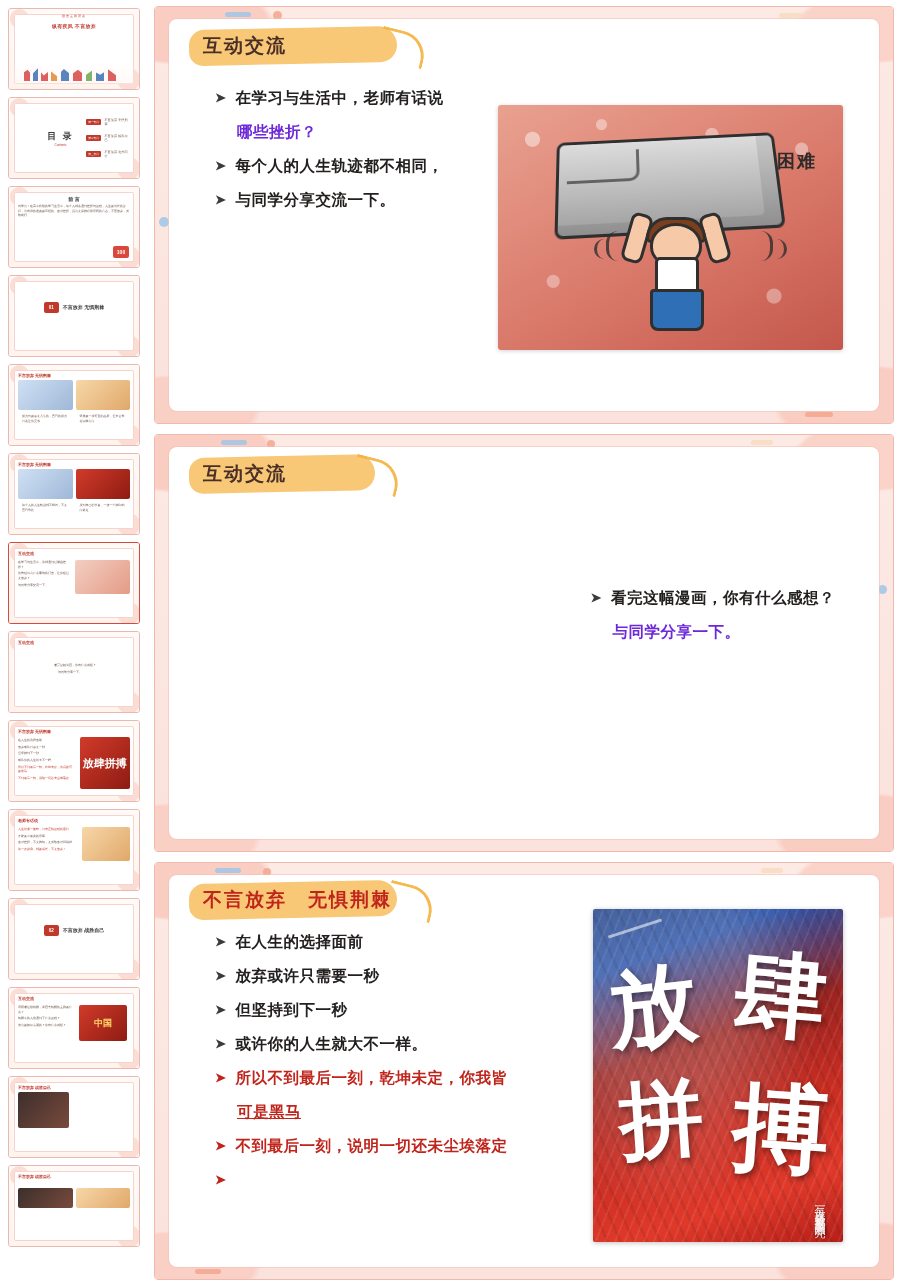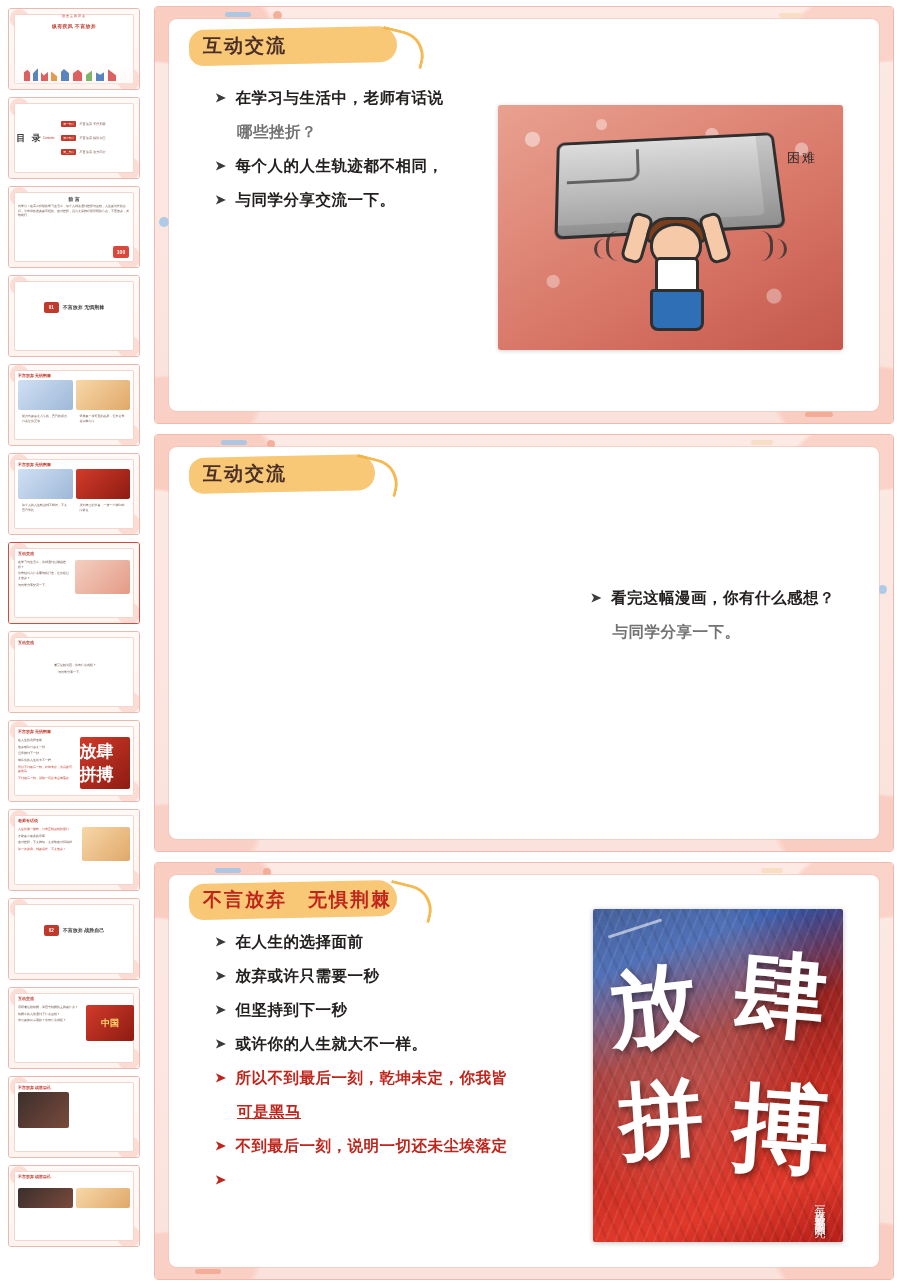--- a/index.html
+++ b/index.html
@@ -256,21 +256,21 @@
   .bullet .mark {
     color: #3b3b3b;
     margin-right: 9px;
     font-size: 13px;
     line-height: 34px;
   }
   .bullet.red, .bullet.red .mark { color: #c0251c; }
   .bullet-cont {
     font-size: 15.5px;
     font-weight: bold;
-    color: #737373;
+    color: #6d28d9;
     line-height: 34px;
     margin-left: 22px;
     letter-spacing: .5px;
   }
   .bullet-cont.red { color: #c0251c; text-decoration: underline; }
 
   
   .illus1 {
     position: absolute;
     right: 36px;
@@ -298,22 +298,22 @@
     background: linear-gradient(180deg,#dcdcdc 0%, #b9b9b9 60%, #9e9e9e 100%);
     border: 3px solid #2f2f2f;
     border-radius: 8px;
     transform: perspective(300px) rotateX(12deg) rotate(-3deg);
     box-shadow: inset -16px -10px 0 rgba(0,0,0,.09);
   }
   .rock-label {
     position: absolute;
     right: 26px;
     top: 44px;
-    font-size: 13px;
-    font-weight: normal;
+    font-size: 18px;
+    font-weight: bold;
     color: #2b2b2b;
     letter-spacing: 2px;
   }
   .rock-facet {
     position: absolute;
     left: 8px; top: 8px;
     width: 70px; height: 30px;
     border-right: 3px solid #2f2f2f;
     border-bottom: 3px solid #2f2f2f;
     border-radius: 0 0 10px 0;
@@ -462,21 +462,21 @@
         <div class="t-tagline">励志主题班会</div>
         <div class="t-title">纵有疾风 不言放弃</div>
         <div class="t-skyline"></div>
       </div>
     </div>
 
     <div class="thumb">
       <div class="tbg"></div>
       <div class="tinner">
         <div style="display:flex;height:100%;">
-          <div style="flex:0 0 36%;display:flex;justify-content:center;align-items:center;">
+          <div style="flex:0 0 36%;display:flex;flex-direction:column;justify-content:center;align-items:center;padding-left:25px;">
             <div style="font-size:9px;font-weight:bold;color:#3a3a3a;letter-spacing:2px;">目 录</div>
             <div style="font-size:3px;color:#c0392b;">Contents</div>
           </div>
           <div style="flex:1;display:flex;flex-direction:column;justify-content:center;gap:4px;">
             <div class="t-toc-row">
               <span class="t-toc-badge">第一部分</span>
               <span class="t-toc-text">不言放弃 无惧荆棘</span>
             </div>
             <div class="t-toc-row">
               <span class="t-toc-badge">第二部分</span>
@@ -581,21 +581,21 @@
         <div style="display:flex;">
           <div style="flex:1;">
             <div class="t-lines">在人生的选择面前</div>
             <div class="t-lines">放弃或许只需要一秒</div>
             <div class="t-lines">但坚持到下一秒</div>
             <div class="t-lines">或许你的人生就大不一样。</div>
             <div class="t-lines red">所以不到最后一刻，乾坤未定，你我皆可是黑马</div>
             <div class="t-lines red">不到最后一刻，说明一切还未尘埃落定</div>
           </div>
           <div style="flex:0 0 42%;padding:1px 4px 0 2px;">
-            <div class="t-img red" style="height:52px;display:flex;align-items:center;justify-content:center;color:#fff;font-size:17px;font-weight:bold;font-family:'DejaVu Serif',serif;">放肆拼搏</div>
+            <div class="t-img red" style="height:52px;display:flex;align-items:center;justify-content:center;color:#fff;font-size:11px;font-weight:bold;font-family:'DejaVu Serif',serif;">放肆拼搏</div>
           </div>
         </div>
       </div>
     </div>
 
     <div class="thumb">
       <div class="tbg"></div>
       <div class="tinner">
         <div class="t-head">老师有话说</div>
         <div style="display:flex;">
@@ -625,21 +625,21 @@
     <div class="thumb">
       <div class="tbg"></div>
       <div class="tinner">
         <div class="t-head">互动交流</div>
         <div style="display:flex;">
           <div style="flex:1;">
             <div class="t-lines">请观看这段视频，并思考视频的主题是什么？</div>
             <div class="t-lines">视频中的人物遇到了什么困难？</div>
             <div class="t-lines">他们是如何克服的？你有什么感想？</div>
           </div>
-          <div style="flex:0 0 40%;padding:2px 0 0 2px;">
+          <div style="flex:0 0 40%;padding:2px 7px 0 2px;">
             <div class="t-img red" style="height:36px;display:flex;align-items:center;justify-content:center;color:#ffd76a;font-size:9px;font-weight:bold;font-family:'DejaVu Serif',serif;">中国</div>
           </div>
         </div>
       </div>
     </div>
 
     <div class="thumb">
       <div class="tbg"></div>
       <div class="tinner">
         <div class="t-head">不言放弃 战胜自己</div>

